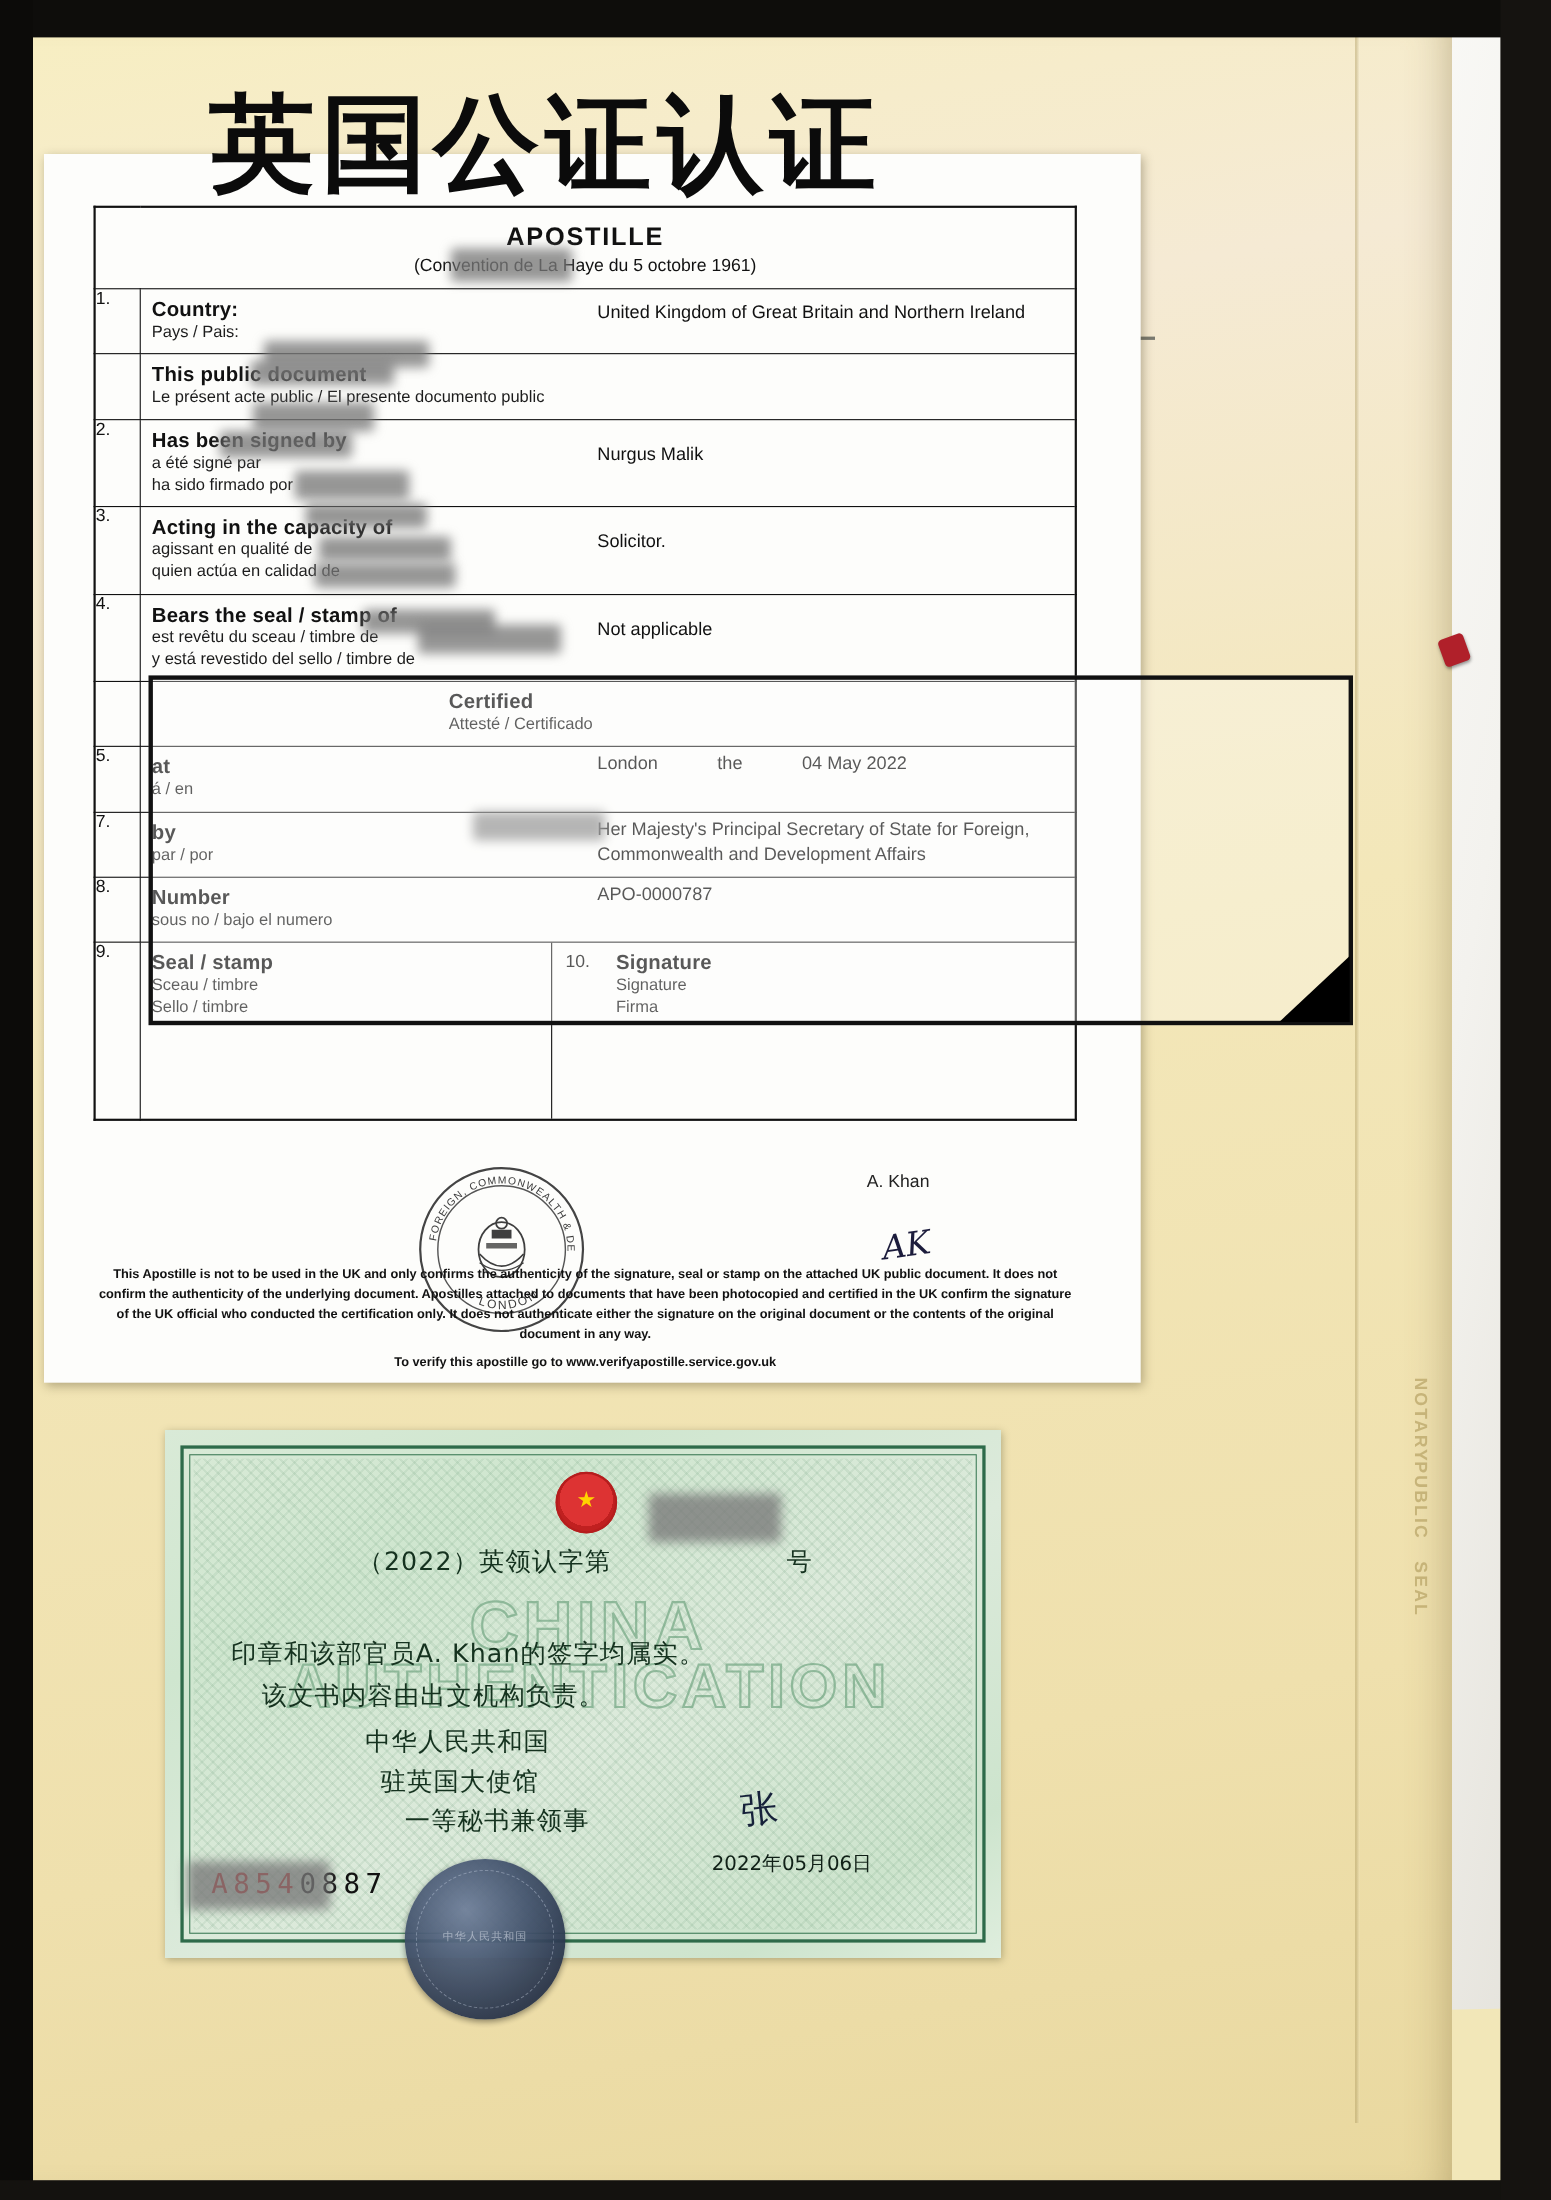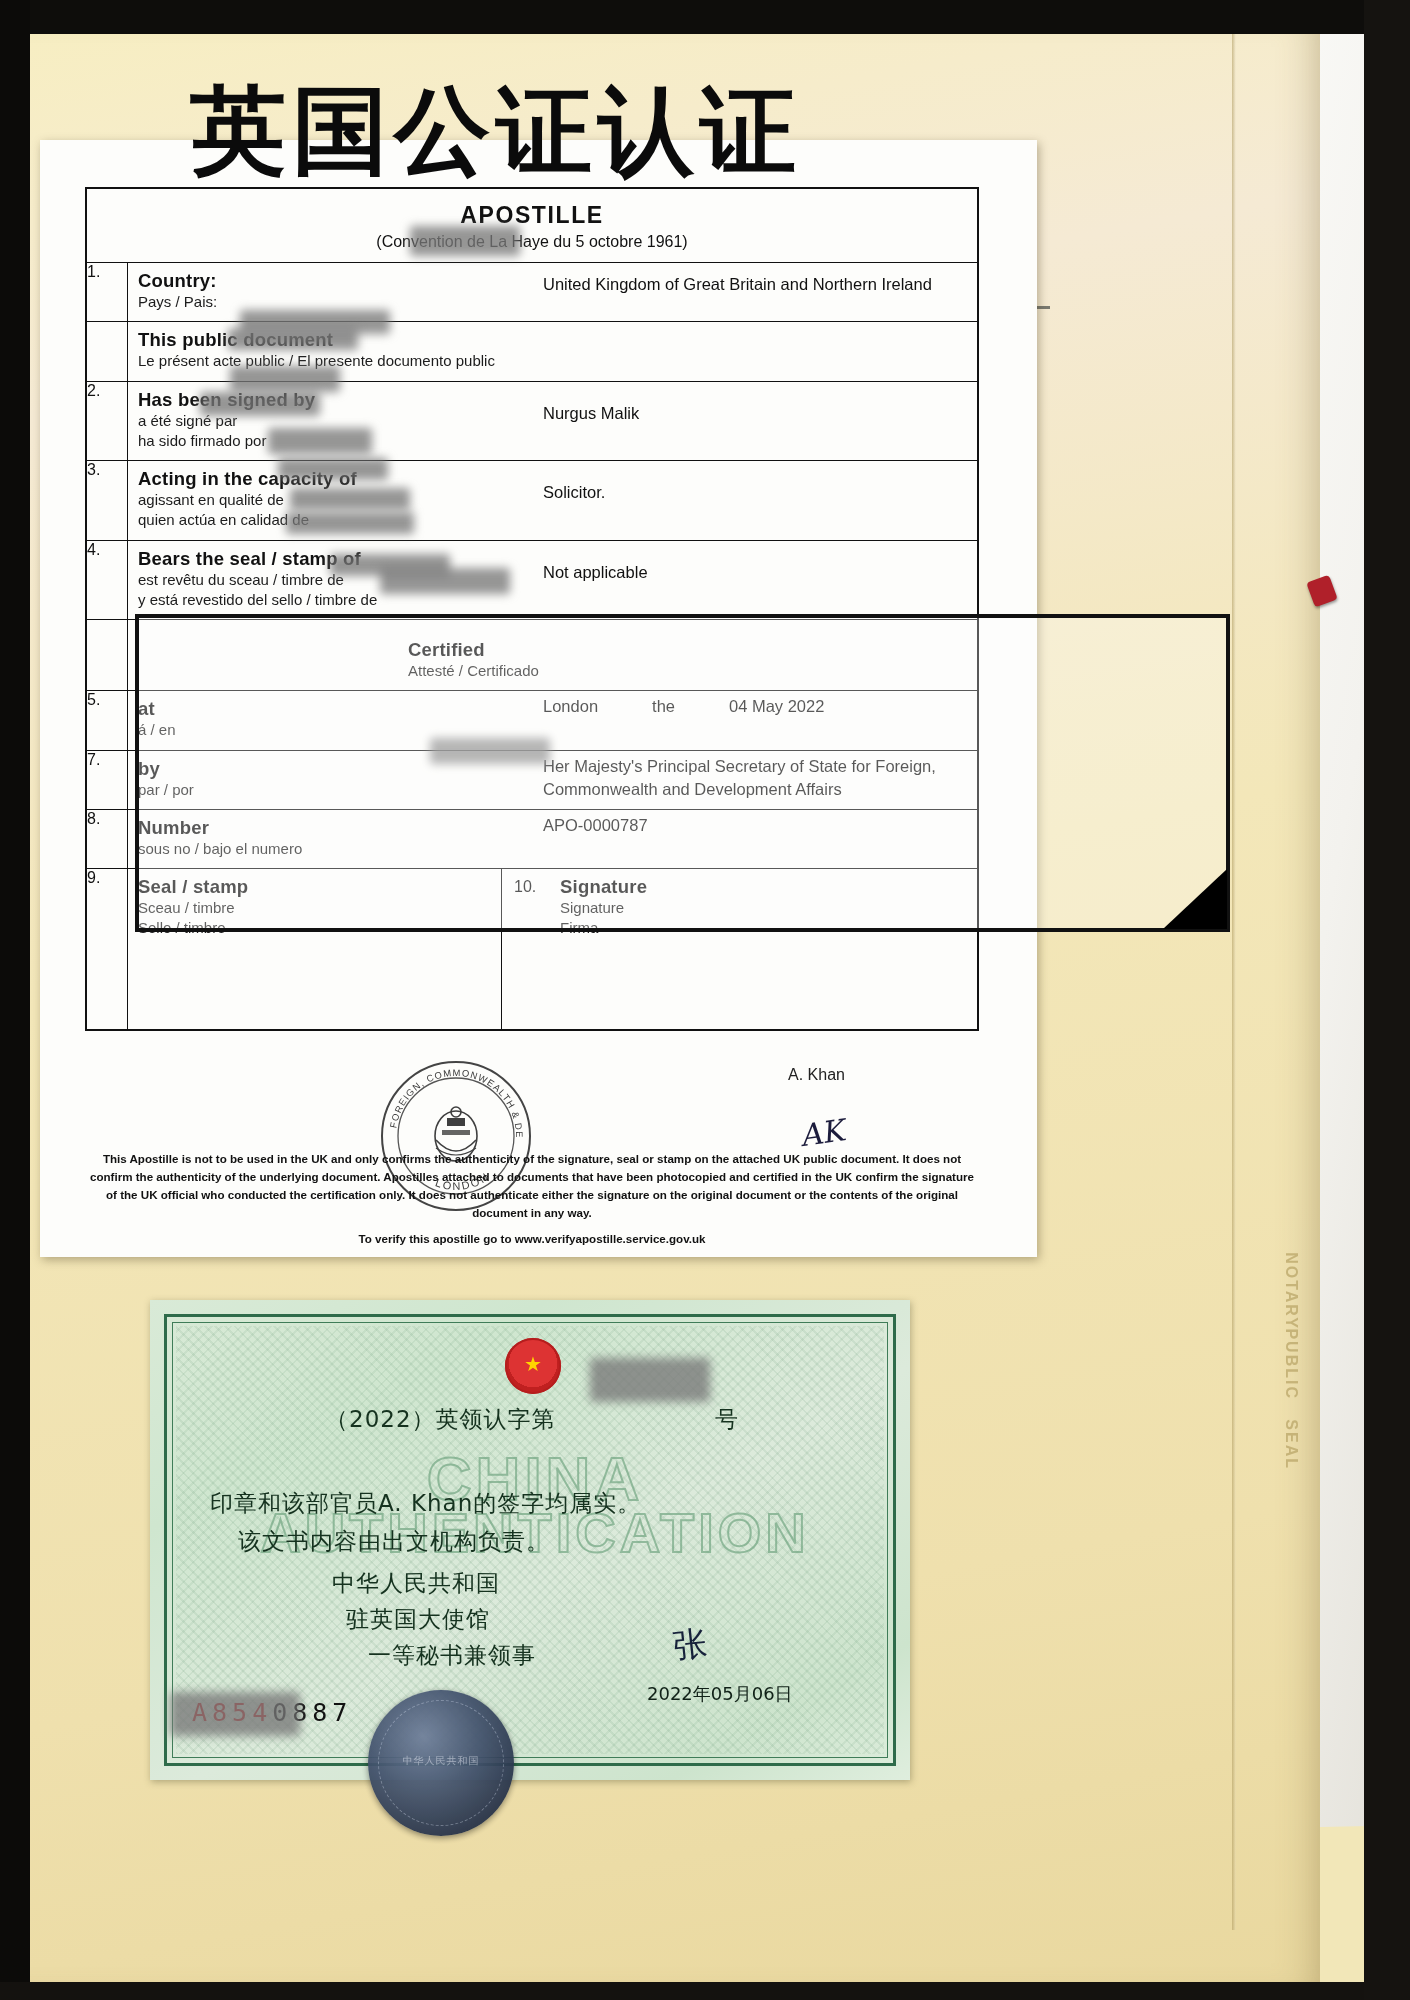--- a/index.html
+++ b/index.html
@@ -423,21 +423,21 @@
             <div class="val-col">
               <span class="val">Not applicable</span>
             </div>
           </div>
         </td>
       </tr>
 
       <tr>
         <td class="num"></td>
         <td>
-          <div class="cell-pad" style="padding-left:280px;margin-top:12px;">
+          <div class="cell-pad" style="padding-left:280px;">
             <div class="ttl">Certified</div>
             <div class="sub">Attesté / Certificado</div>
           </div>
         </td>
       </tr>
 
       <tr>
         <td class="num">5.</td>
         <td>
           <div class="two-col">

